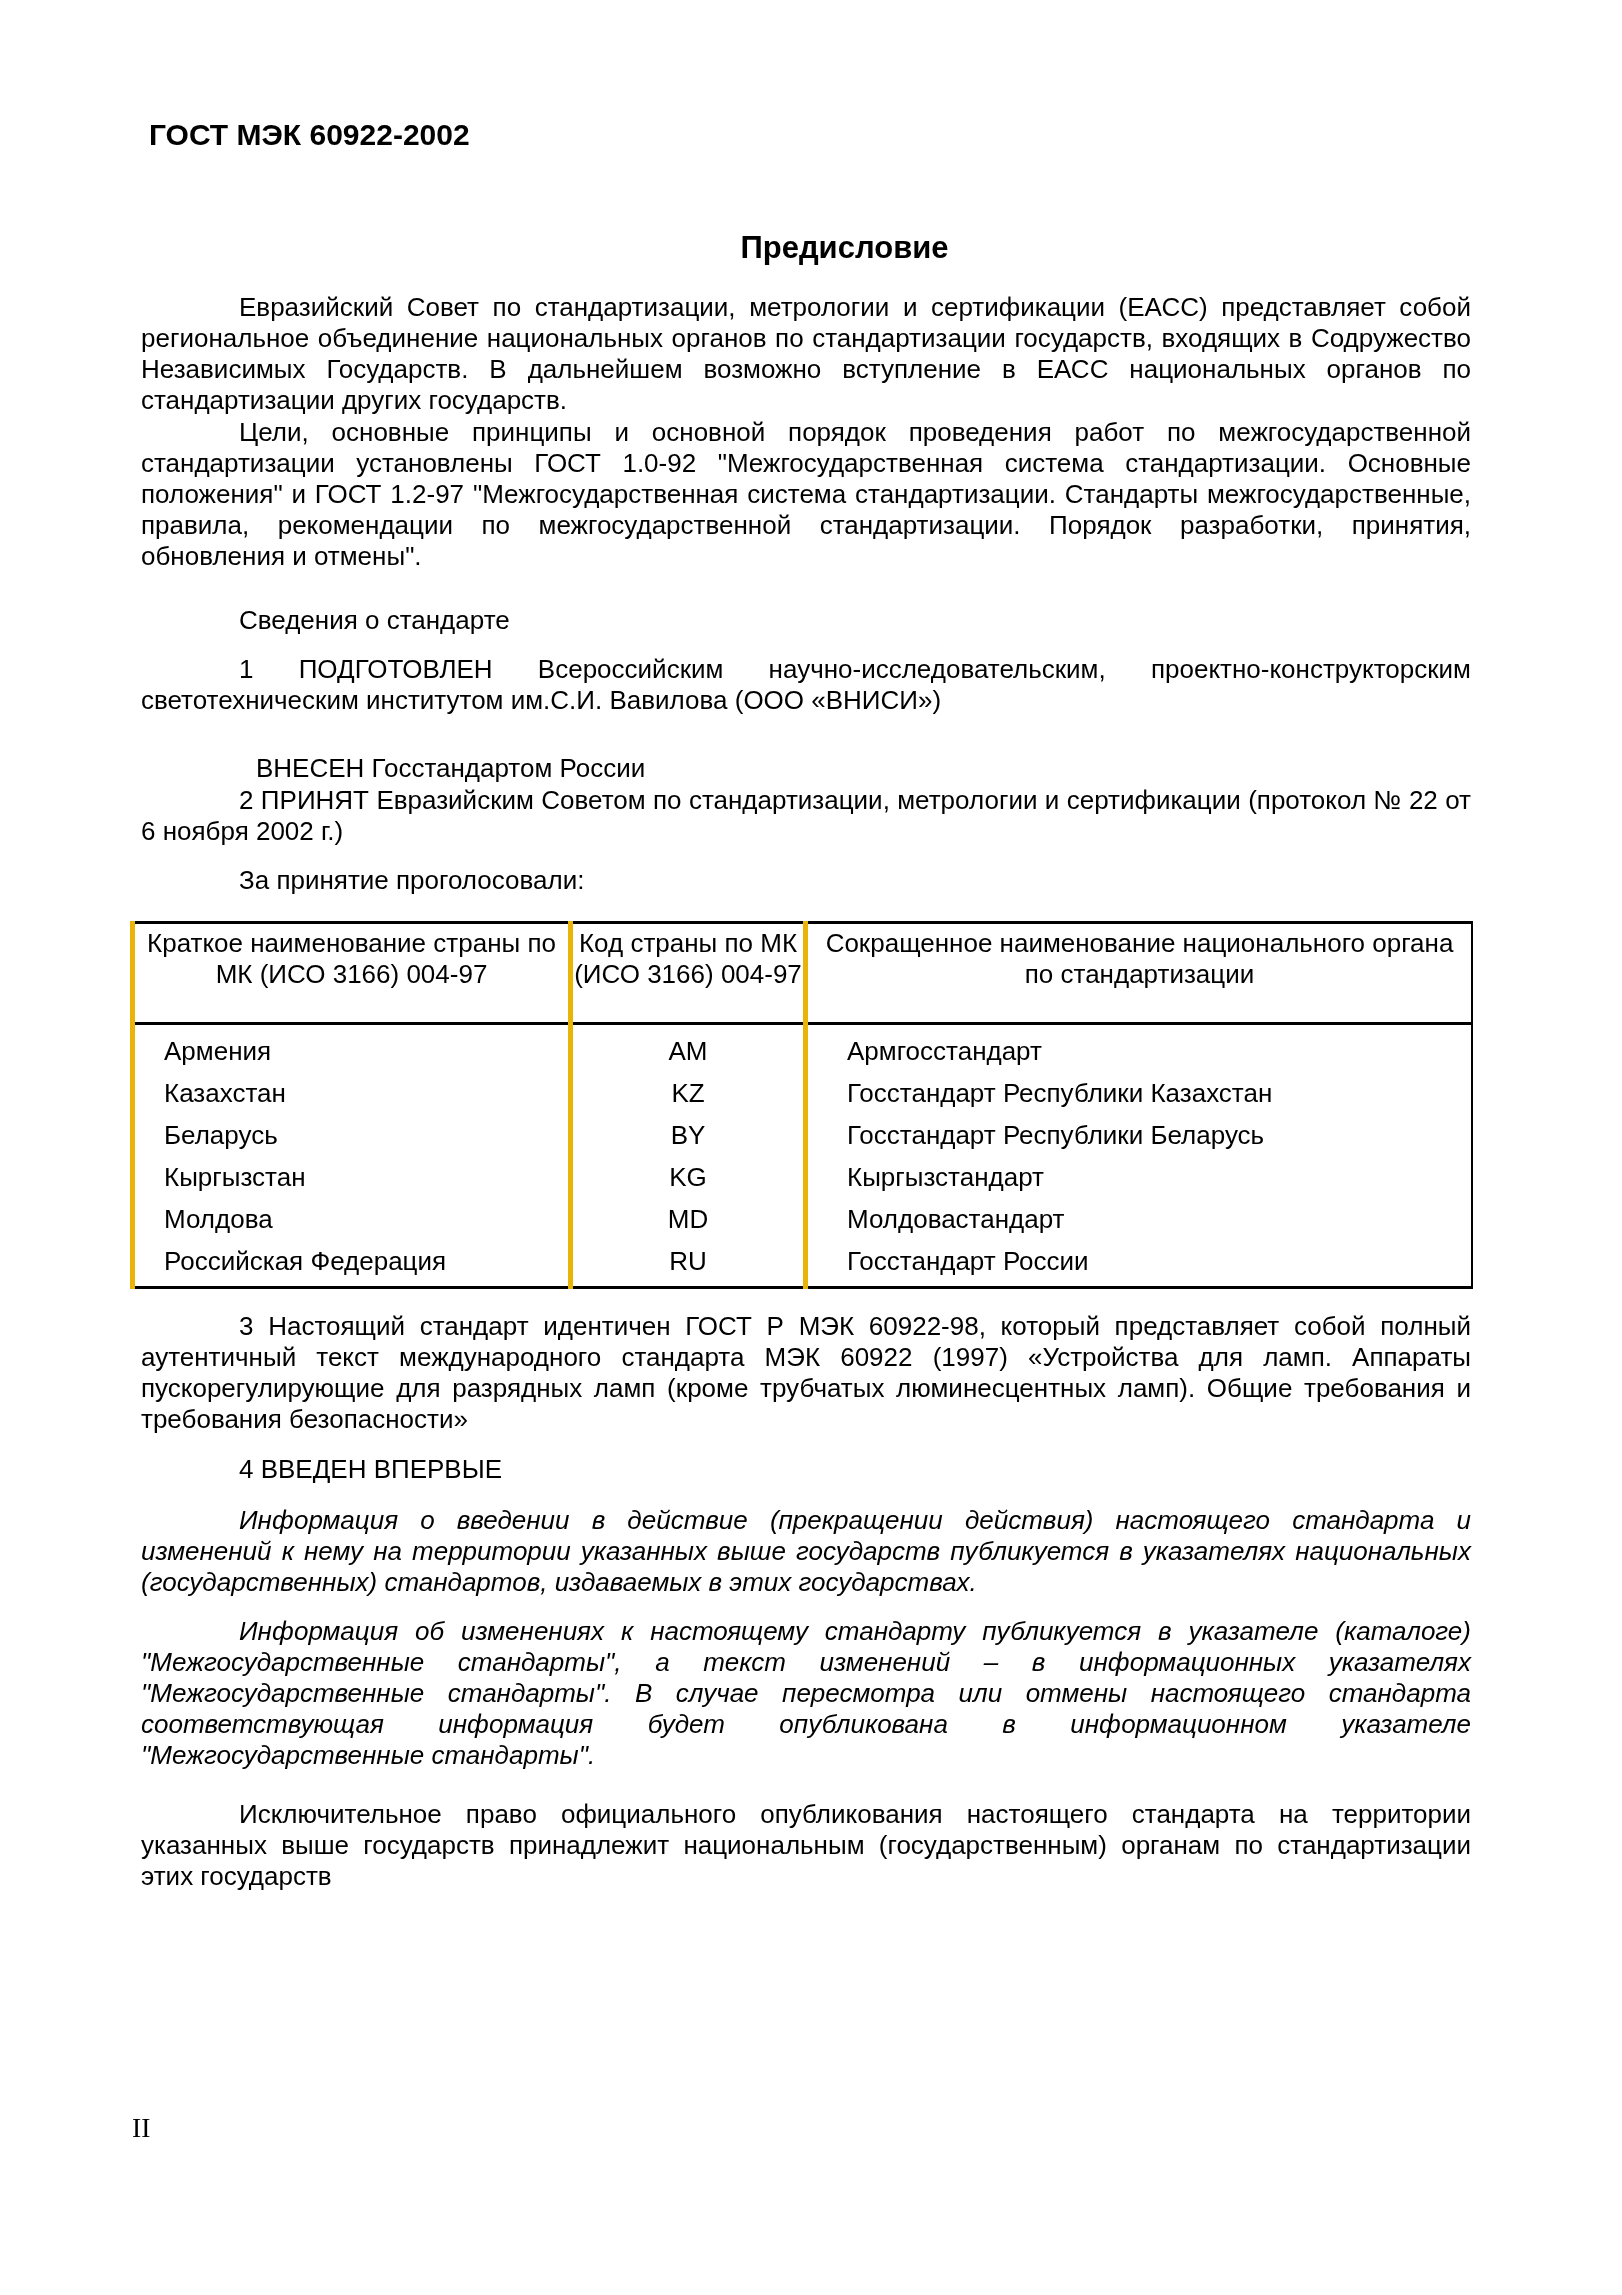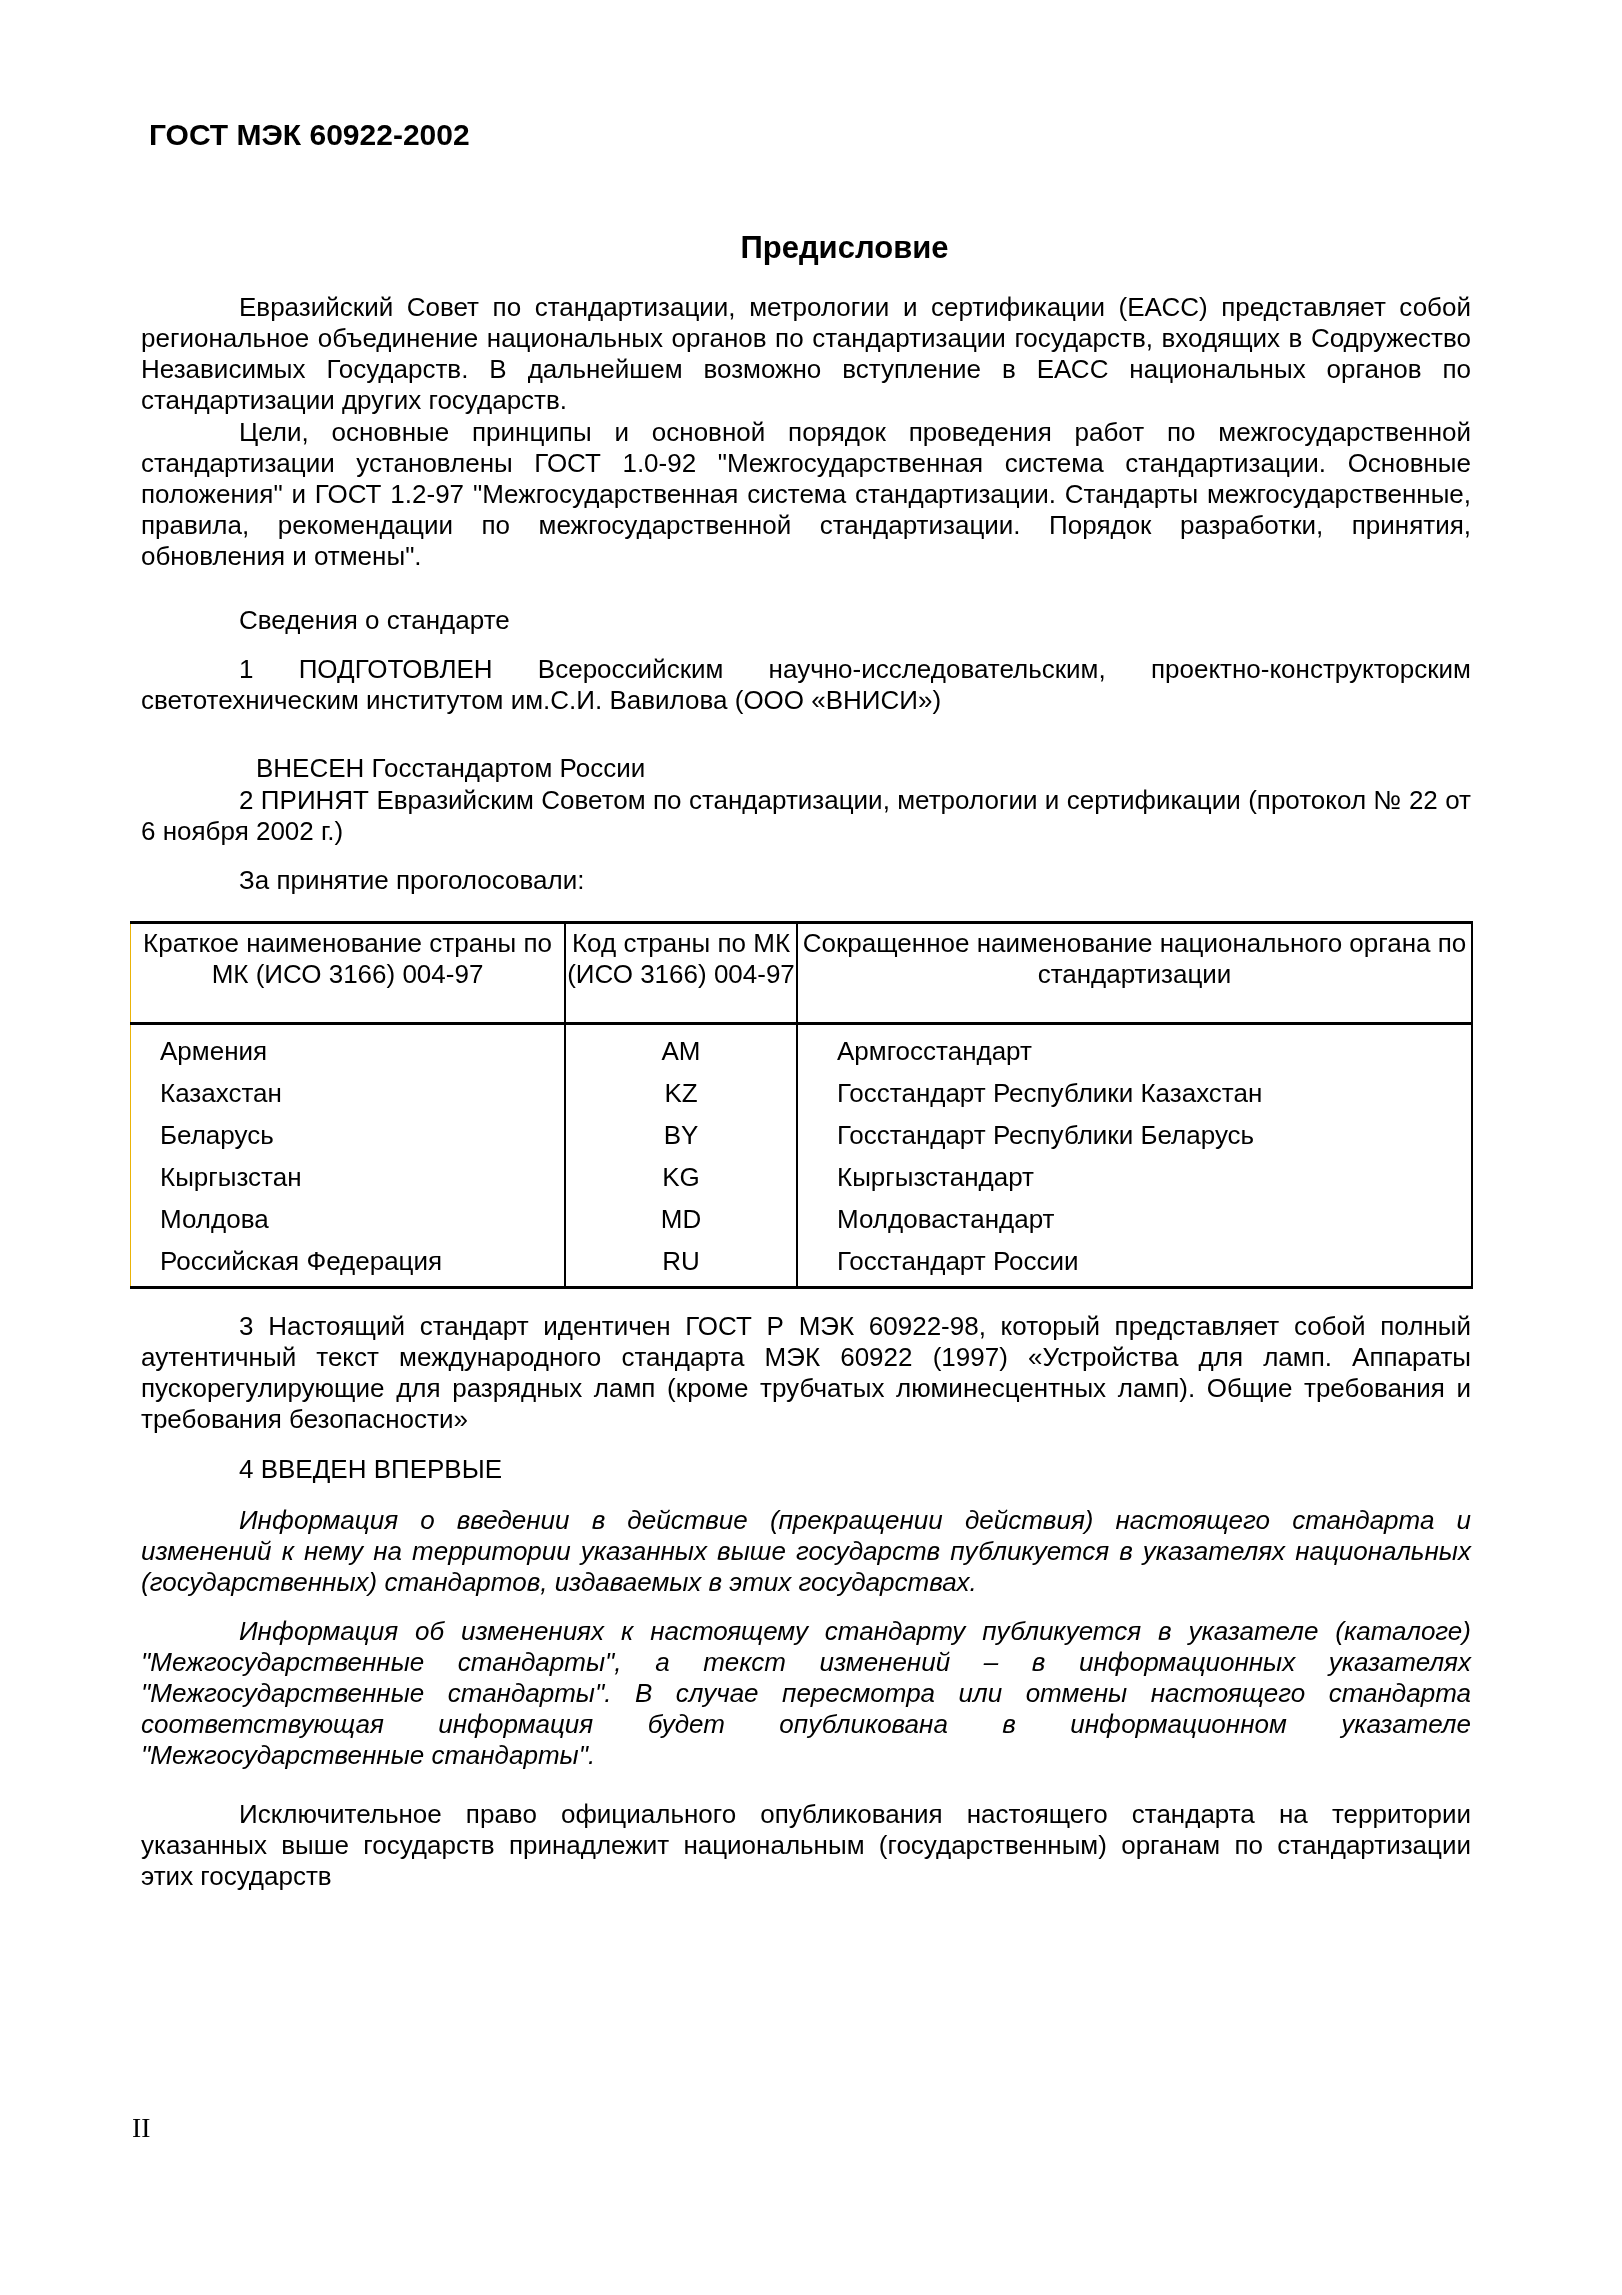--- a/index.html
+++ b/index.html
@@ -23,21 +23,21 @@
     font-size: 26px; line-height: 31px; text-align: justify;
   }
   .indent { text-indent: 98px; }
   .italic { font-style: italic; }
   .right-line { position: absolute; left: 141px; width: 1296px; text-align: right; font-size: 26px; line-height: 31px; }
 
   table.voters {
     position: absolute; left: 130px; top: 921px; width: 1343px;
     border-collapse: collapse; font-size: 26px; line-height: 31px;
   }
-  table.voters th, table.voters td { border-left: 1px solid #eab308; border-right: 2px solid #000; padding: 0; }
+  table.voters th, table.voters td { border-left: 5px solid #eab308; border-right: 2px solid #000; padding: 0; }
   table.voters { border-top: 3.9px solid #000; border-bottom: 3.9px solid #000; }
   table.voters thead tr { border-bottom: 3.9px solid #000; }
   table.voters th { font-weight: normal; vertical-align: top; text-align: center; padding-top: 3.9px; height: 94px; }
   table.voters td { height: 42px; vertical-align: middle; }
   table.voters tbody tr:first-child td { padding-top: 6px; }
   table.voters tbody tr:last-child td { padding-bottom: 3px; }
   .col1 { width: 433px; }
   .col2 { width: 230px; }
   .col3 { width: auto; }
   td.c-country { padding-left: 29px !important; }

